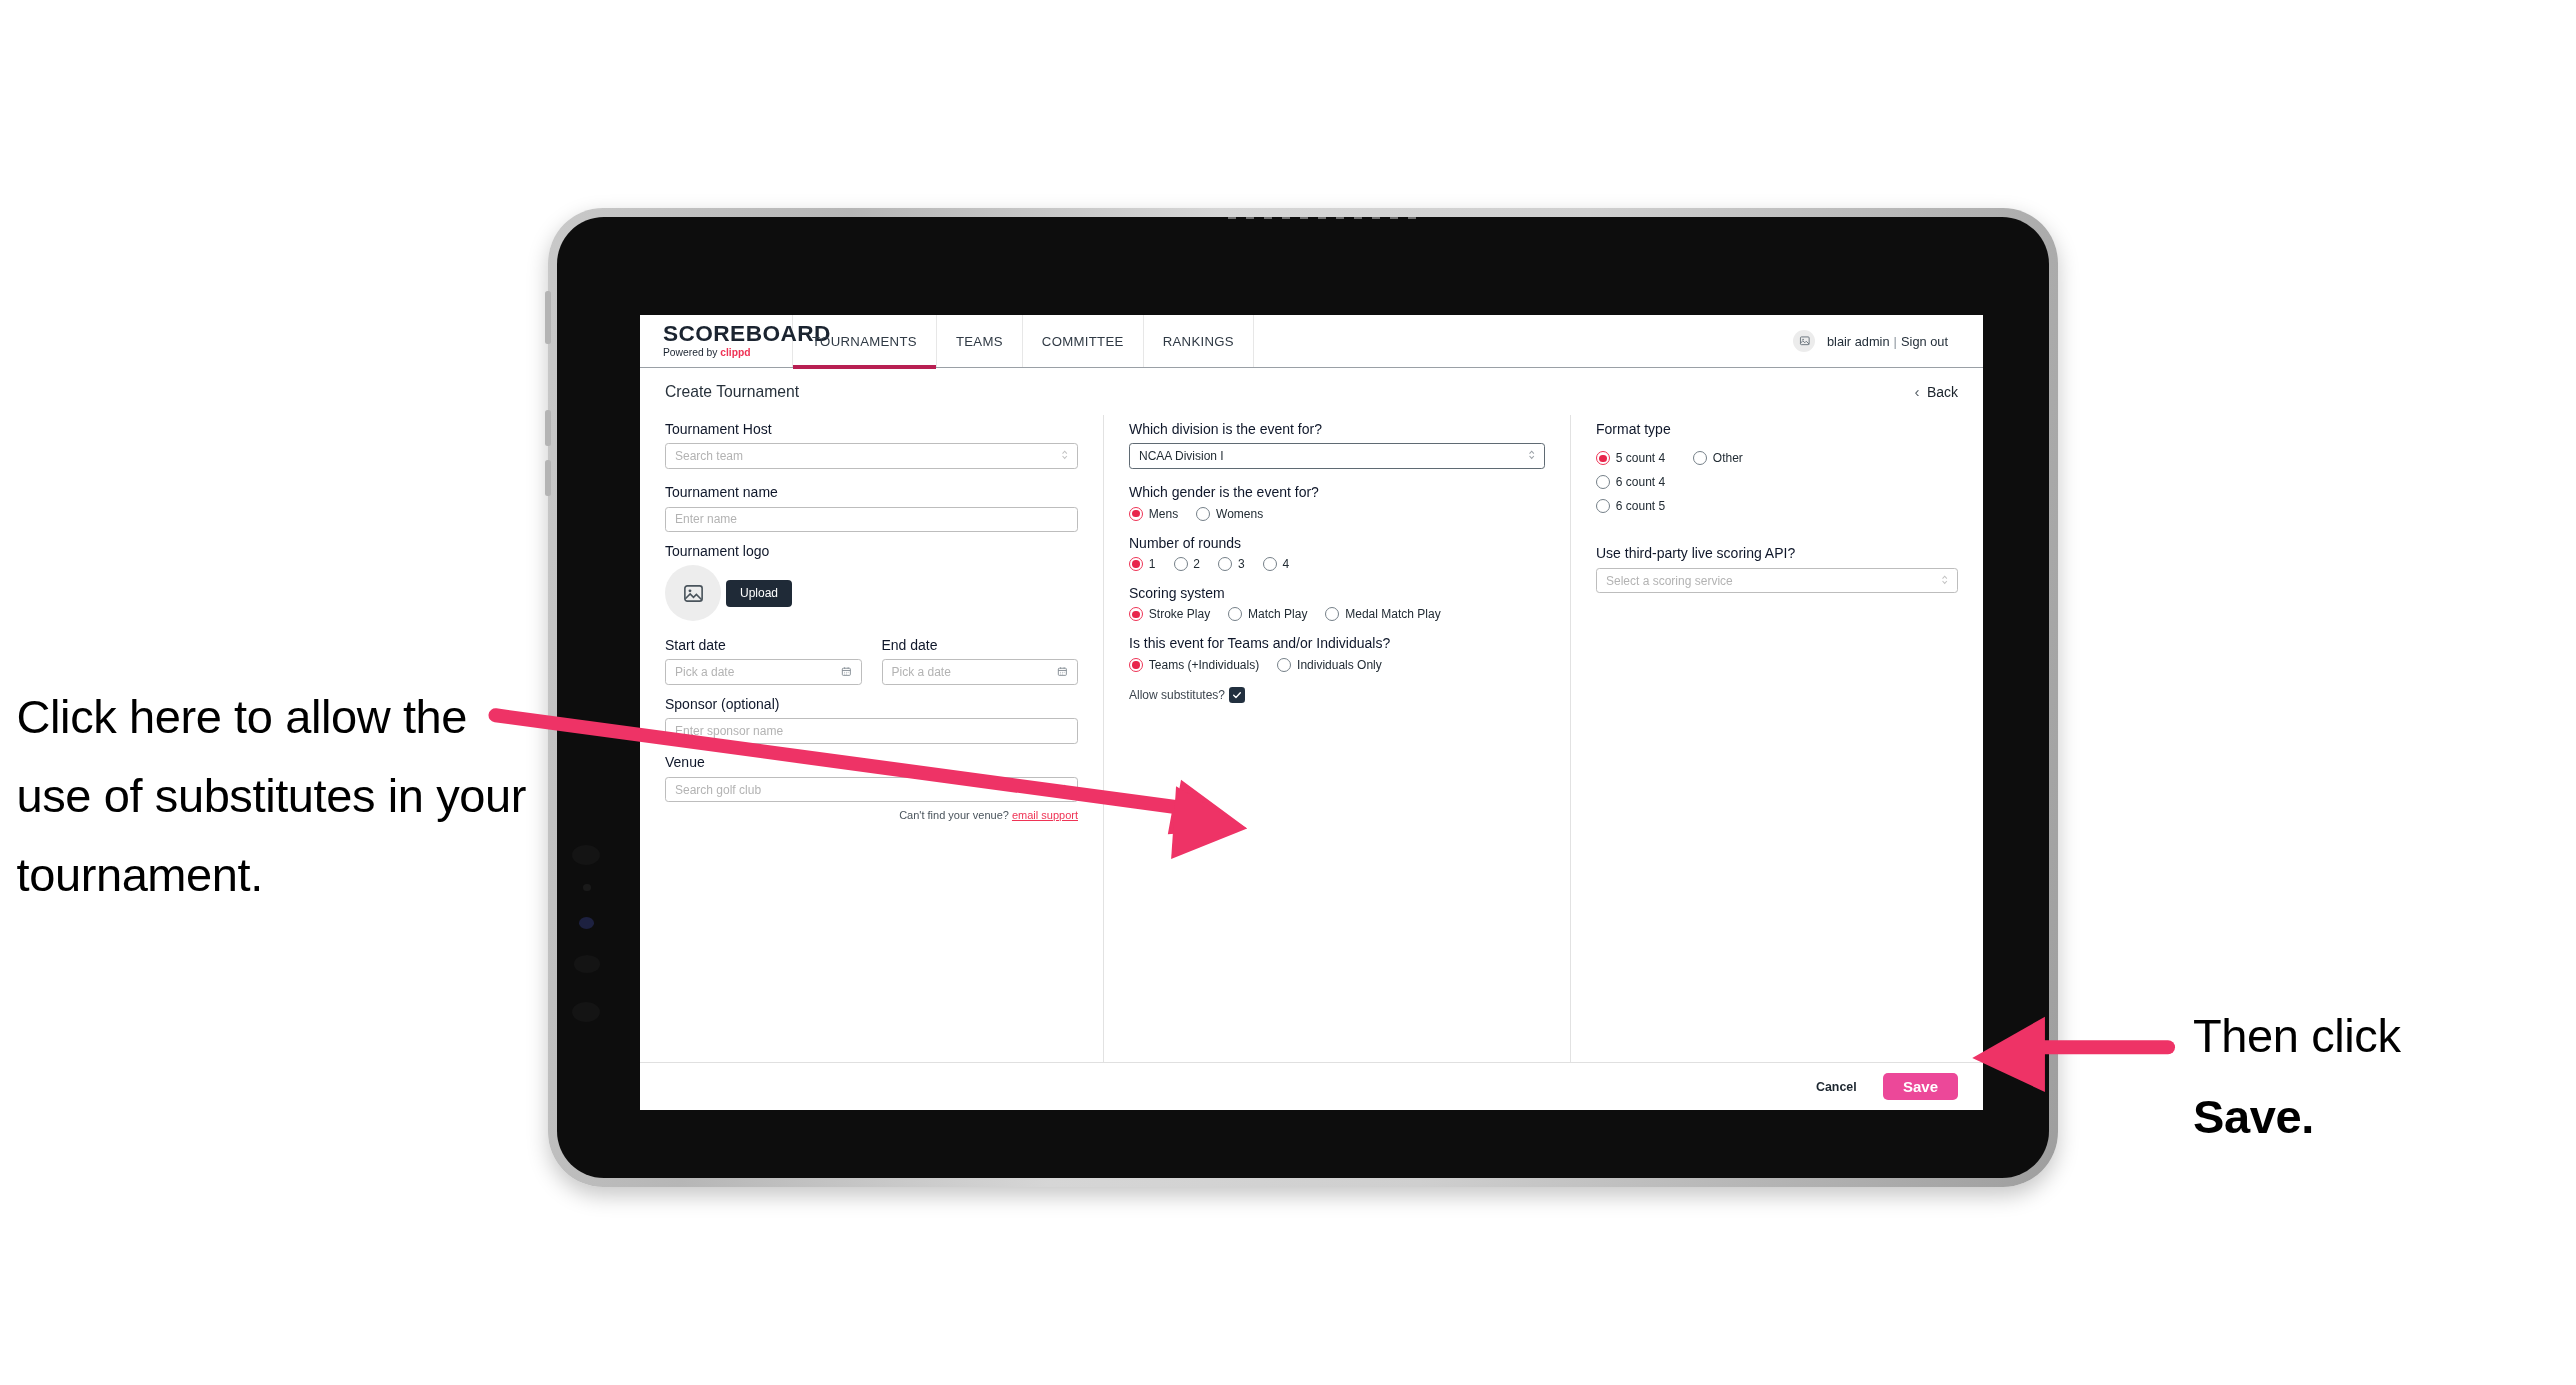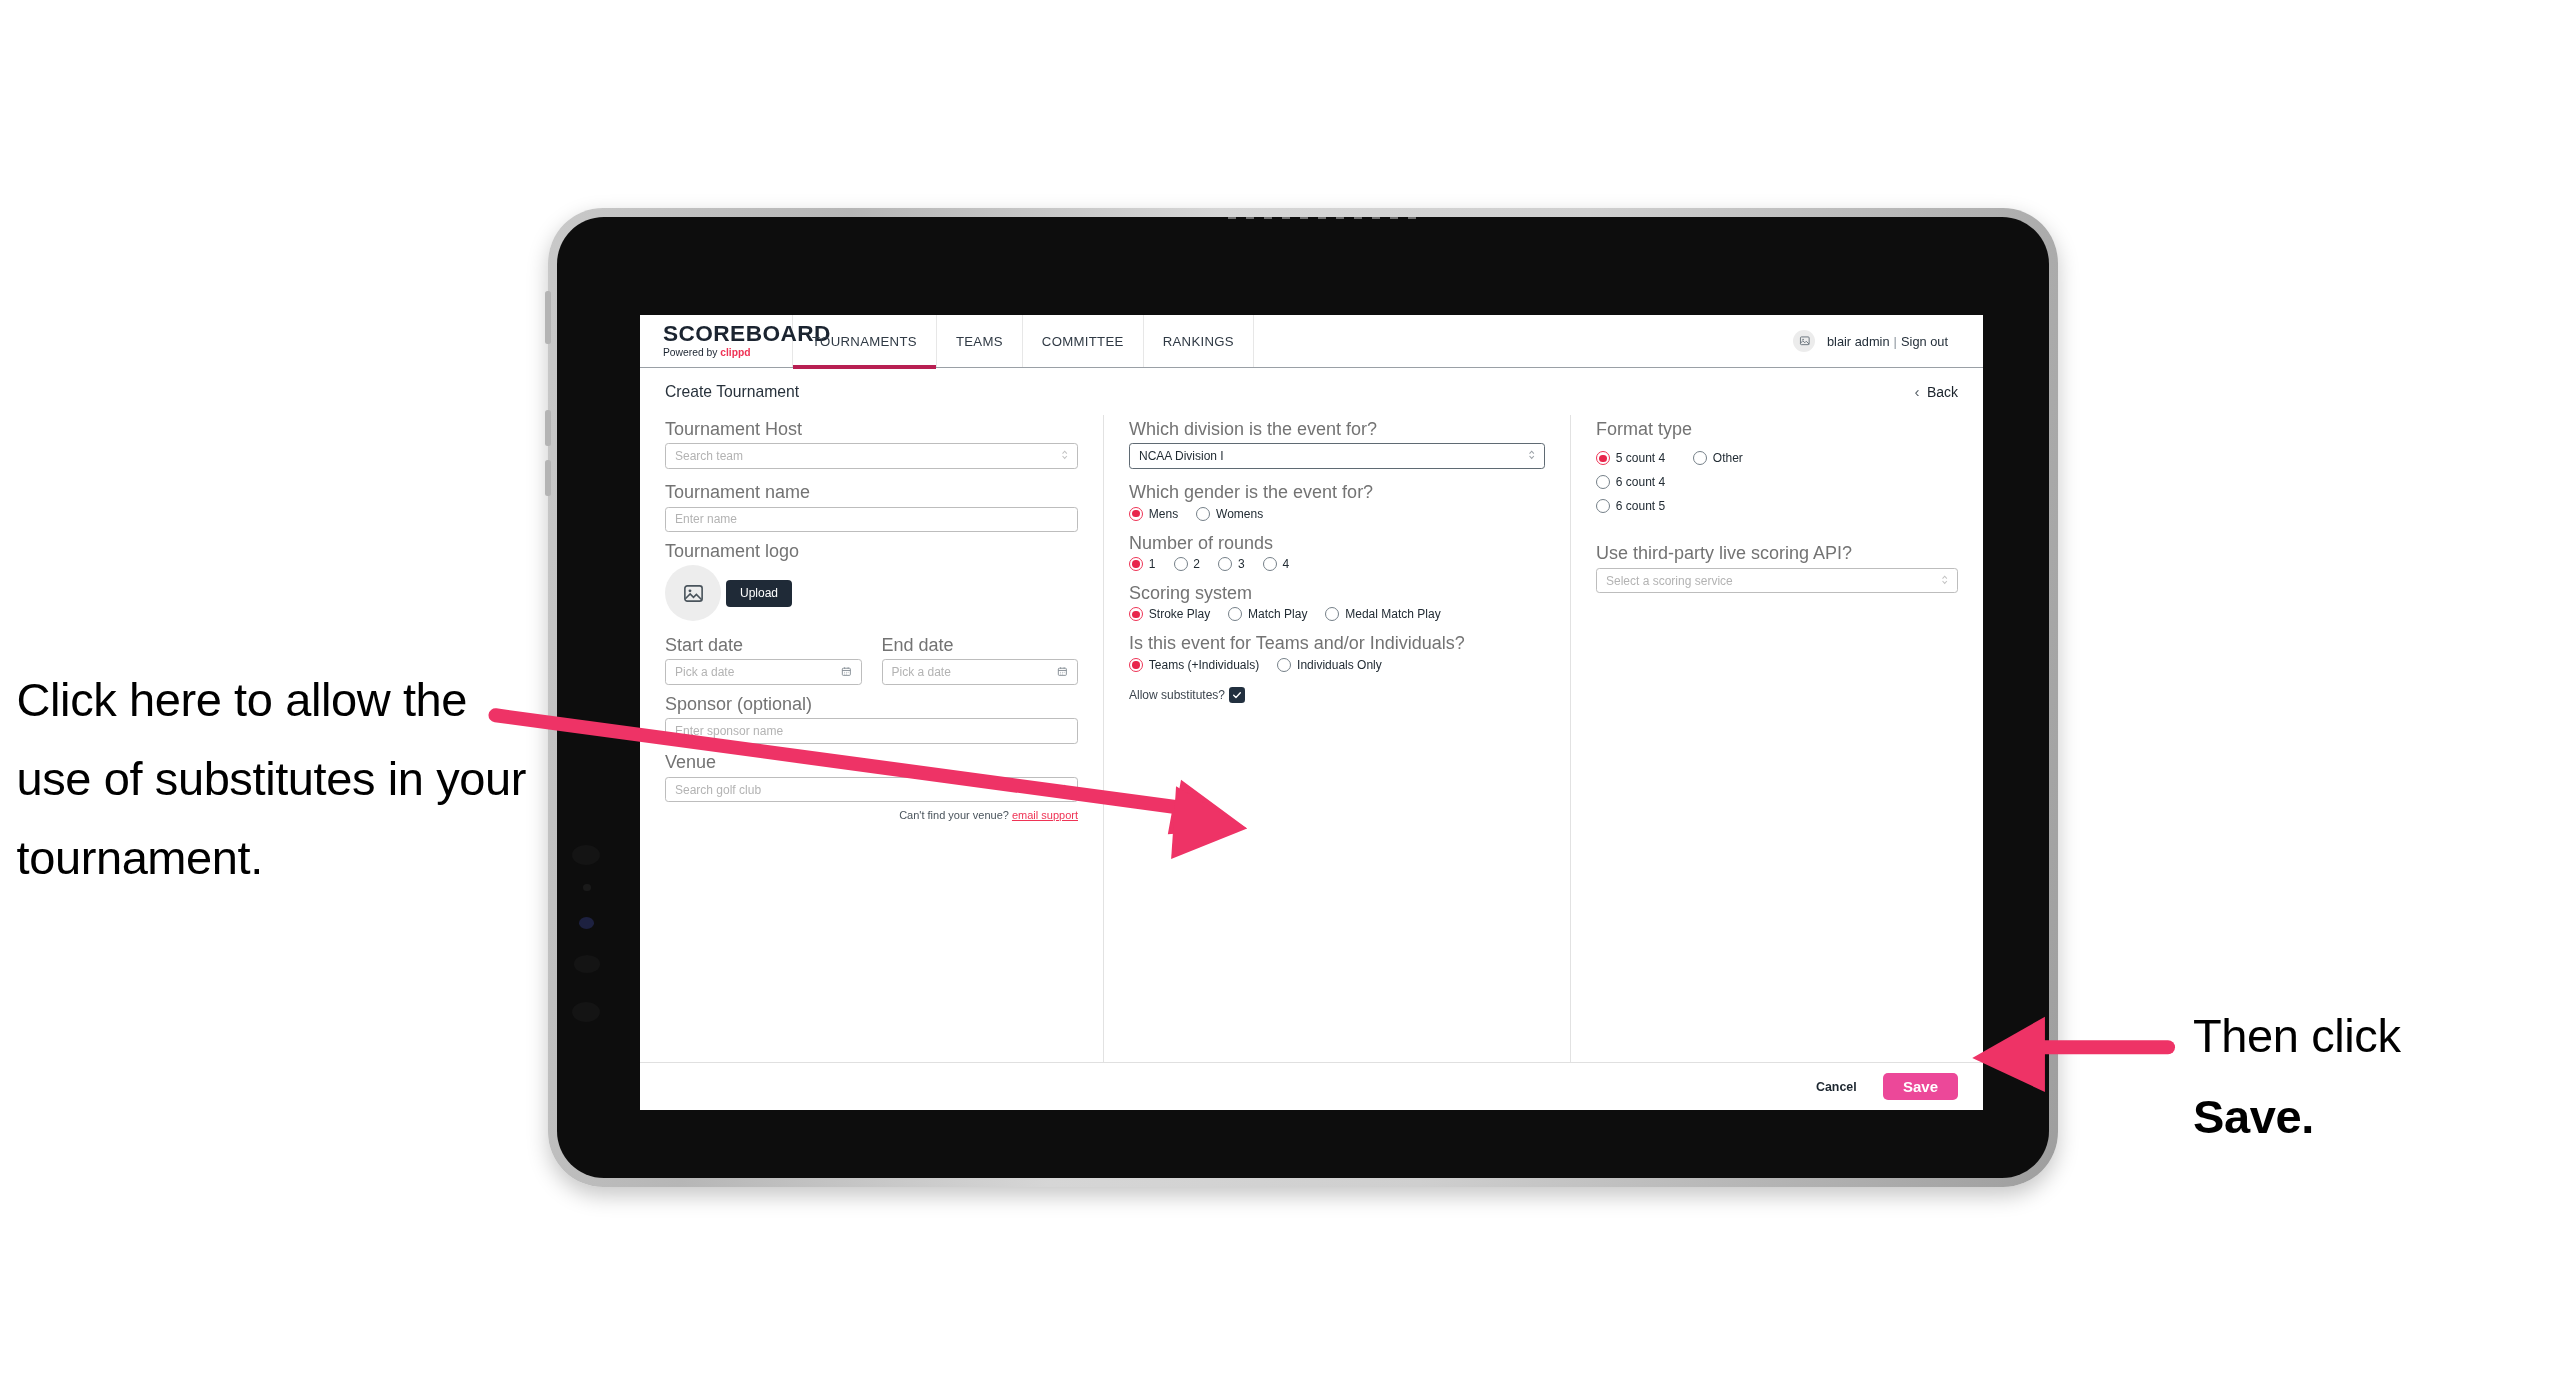--- a/index.html
+++ b/index.html
@@ -19,21 +19,21 @@
   
   .annot {
     position: absolute;
     color: #000000;
     font-family: "Liberation Sans", sans-serif;
     font-weight: 400;
     letter-spacing: -0.4px;
   }
   #annot-left {
     left: 16.5px;
-    top: 660px;
+    top: 677px;
     width: 529px;
     font-size: 47px;
     line-height: 79px;
   }
   #annot-right {
     left: 2193px;
     top: 995px;
     width: 363px;
     font-size: 47px;
     line-height: 81px;
@@ -212,22 +212,22 @@
   }
   .col {
     box-sizing: border-box;
     padding: 6.6px 25px 0 25px;
   }
   #col-left  { width: 463px; }
   #col-mid   { width: 467px; border-left: 0.8px solid #e2e2e2; }
   #col-right { width: 413px; border-left: 0.8px solid #e2e2e2; }
 
   .fld-label {
-    font-size: 18px;
-    color: #737373;
+    font-size: 14px;
+    color: #0f172a;
     margin-bottom: 5.8px;
     line-height: 15.7px;
   }
   .spacer-14 { height: 11.6px; }
   .spacer-20 { height: 16.5px; }
 
   .input {
     height: 25.6px;
     border: 0.8px solid #bdbdbd;
     border-radius: 3.3px;

